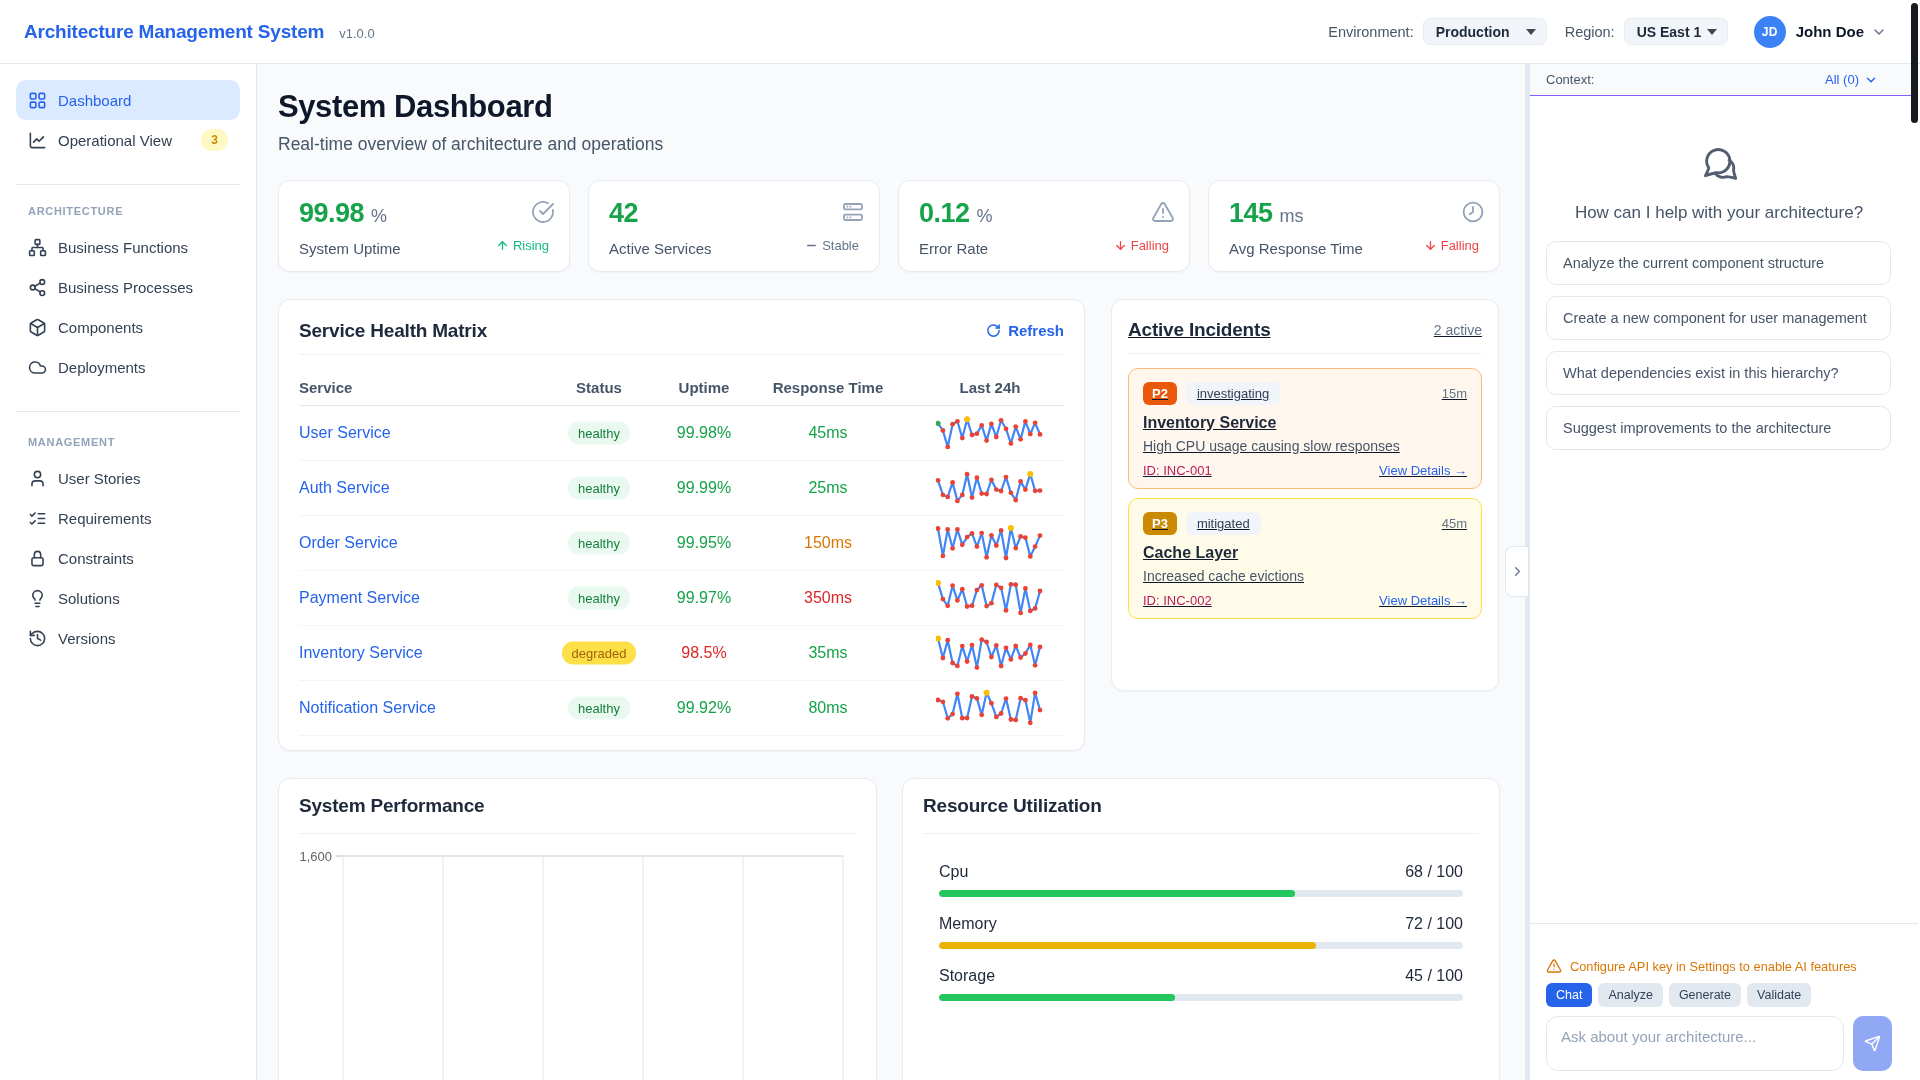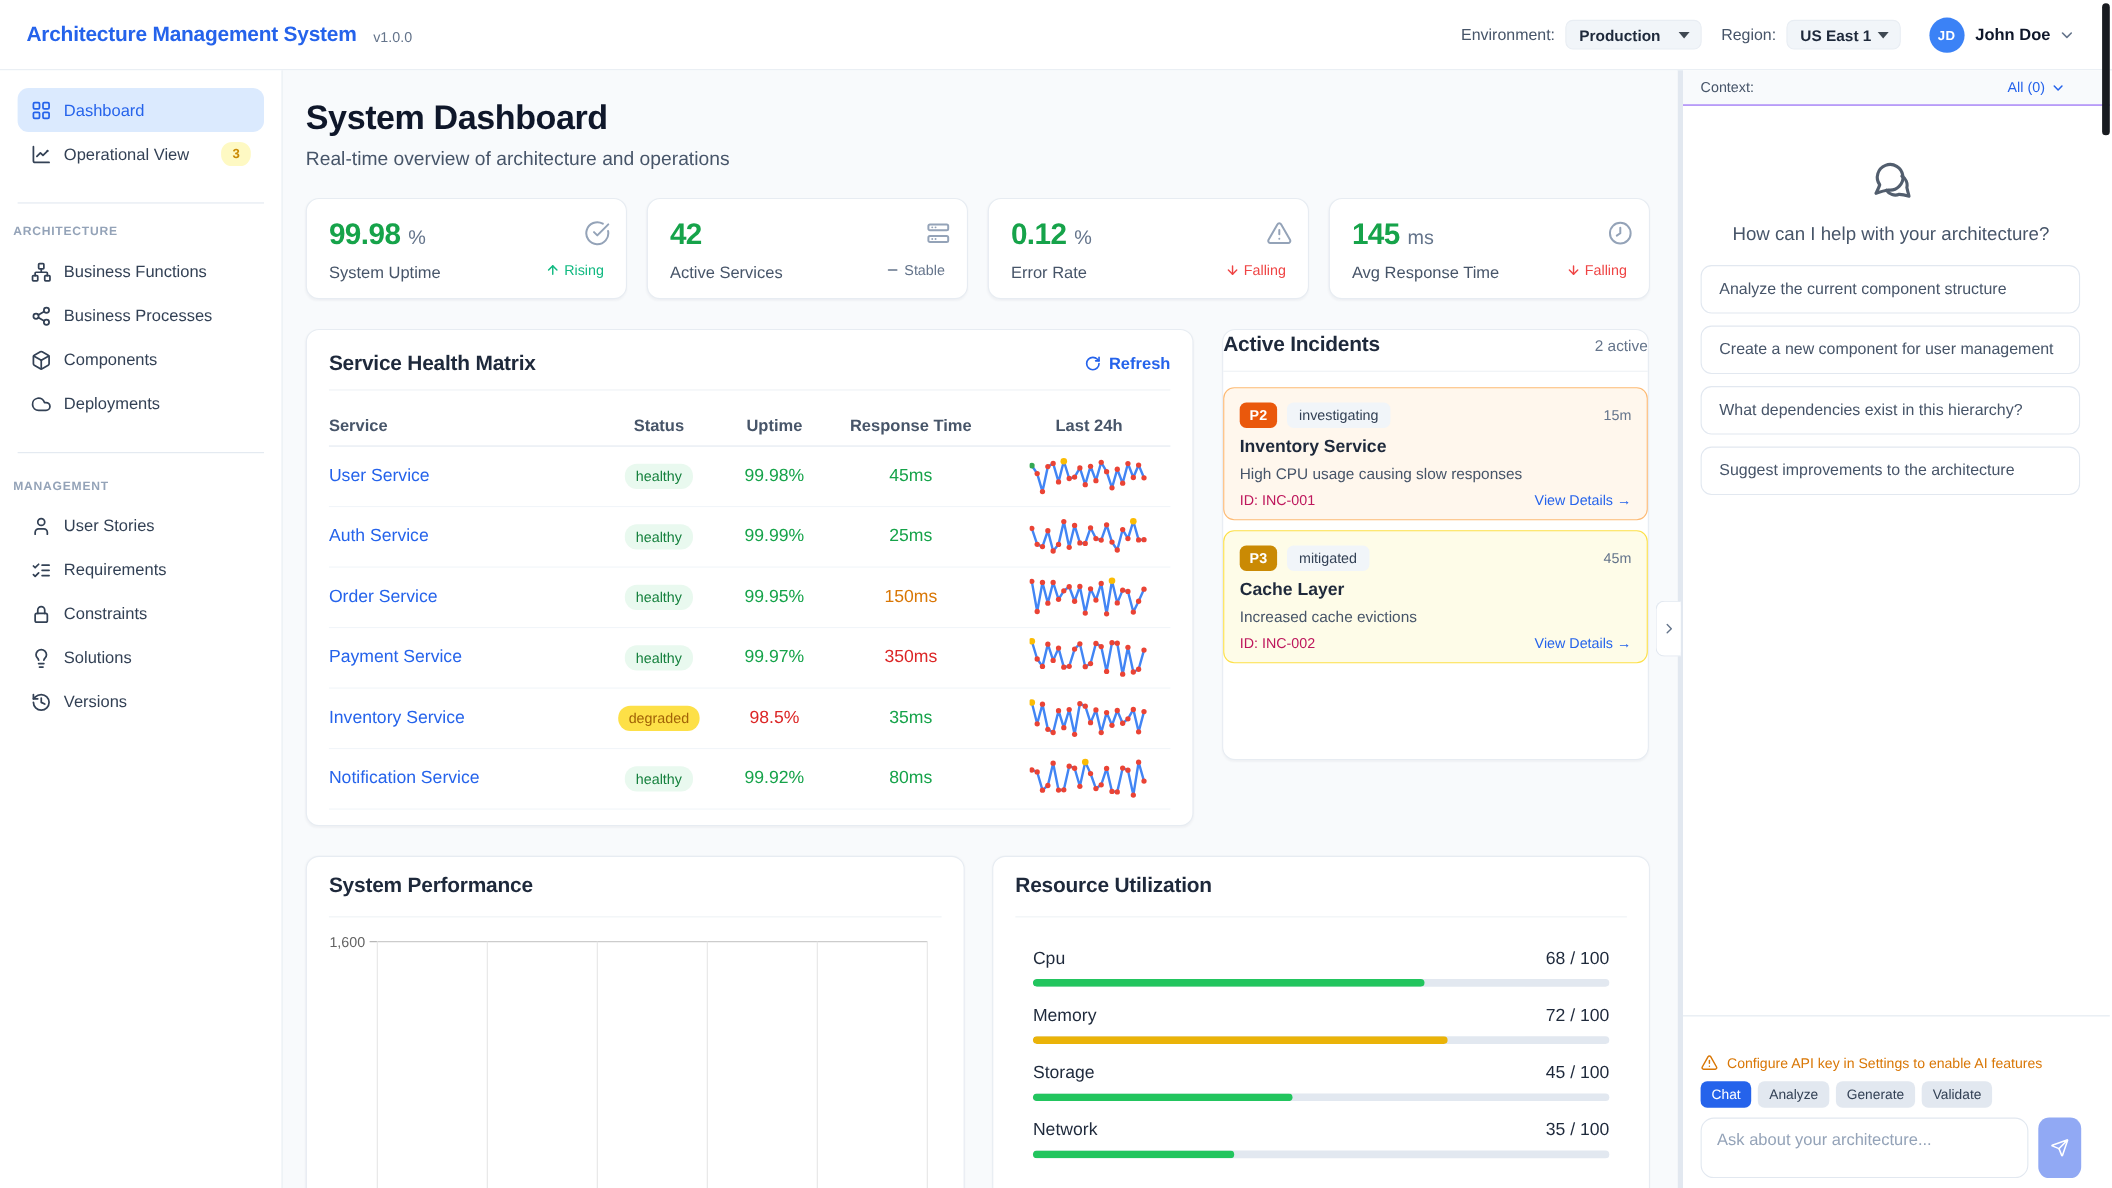--- a/index.html
+++ b/index.html
@@ -25,21 +25,21 @@
 .main { width:1268px; position:relative; background:#f8fafc; flex:none; }
 .handle { width:5px; background:#e2e8f0; flex:none; }
 .rpanel { width:388px; flex:none; display:flex; flex-direction:column; background:#fff; }
 
 
 .nitem { height:40px; margin:0 16px; display:flex; align-items:center; padding:0 12px; border-radius:10px; font-size:15px; font-weight:500; color:#334155; }
 .nitem svg { margin-right:11px; flex:none; }
 .nitem.active { background:#dbeafe; color:#2563eb; }
 .badge3 { margin-left:auto; background:#fef9c3; color:#ca8a04; font-size:12px; font-weight:700; border-radius:10px; padding:4px 10px; }
 .sdiv { border-top:1px solid #e2e8f0; margin:24px 16px 20px; }
-.slabel { font-size:11px; font-weight:700; letter-spacing:.7px; color:#94a3b8; padding-left:12px; margin-bottom:10px; }
+.slabel { font-size:11px; font-weight:700; letter-spacing:.7px; color:#94a3b8; padding-left:28px; margin-bottom:10px; }
 
 
 .card { position:absolute; background:#fff; border:1px solid #e7ecf2; border-radius:12px; box-shadow:0 1px 2px rgba(15,23,42,.04); }
 .h1 { position:absolute; left:21px; top:25px; font-size:31px; font-weight:700; color:#0f172a; letter-spacing:-0.4px; }
 .sub { position:absolute; left:21px; top:70px; font-size:17.5px; color:#475569; }
 
 .stat { padding:17px 20px; }
 .statnum { display:flex; align-items:baseline; }
 .statnum b { font-size:27px; font-weight:700; color:#16a34a; letter-spacing:-0.5px; }
 .statnum span { font-size:18px; color:#64748b; margin-left:7px; }
@@ -519,21 +519,21 @@
                 <circle cx="89.4" cy="11.2" r="2.4" fill="#ea4335"></circle>
                 <circle cx="94.3" cy="33.8" r="2.4" fill="#ea4335"></circle>
                 <circle cx="99.1" cy="3.9" r="2.4" fill="#ea4335"></circle>
                 <circle cx="104.0" cy="21.1" r="2.4" fill="#ea4335"></circle>
               </svg>
             </div>
       </div>
       </div>
     </div>
 
-    <div class="card" style="left:854px;top:235px;width:388px;height:392px;">
+    <div class="card" style="left:854px;top:235px;width:388px;height:392px;padding:16px;text-decoration:underline;">
       <div class="cardhead" style="height:37px;padding-top:3px;">
         <div class="ctitle">Active Incidents</div>
         <div class="muted14">2 active</div>
       </div>
       <div class="cdiv"></div>
       <div style="height:14px;"></div>
       <div class="inc sev2">
         <div class="incrow1">
             <span class="pbadge o">P2</span>
             <span class="istatus">investigating</span>
@@ -605,29 +605,20 @@
         </div>
         <div class="rurow">
           <div class="rulab">
               <span>Storage</span>
               <span>45 / 100</span>
             </div>
           <div class="rutrack">
               <div class="rufill" style="width:45%;background:#22c55e;"></div>
             </div>
         </div>
-        <div class="rurow">
-          <div class="rulab">
-              <span>Network</span>
-              <span>35 / 100</span>
-            </div>
-          <div class="rutrack">
-              <div class="rufill" style="width:35%;background:#22c55e;"></div>
-            </div>
-        </div>
       </div>
     </div>
   </div>
   <div class="handle"></div>
   <div class="rpanel">
     <div class="ctxbar">
       <span class="lab">Context:</span>
       <span class="ctxall">All (0)
         <svg width="14" height="14" viewBox="0 0 24 24" fill="none" stroke="currentColor" stroke-width="2.4" stroke-linecap="round" stroke-linejoin="round">
             <path d="m6 9 6 6 6-6"></path>

